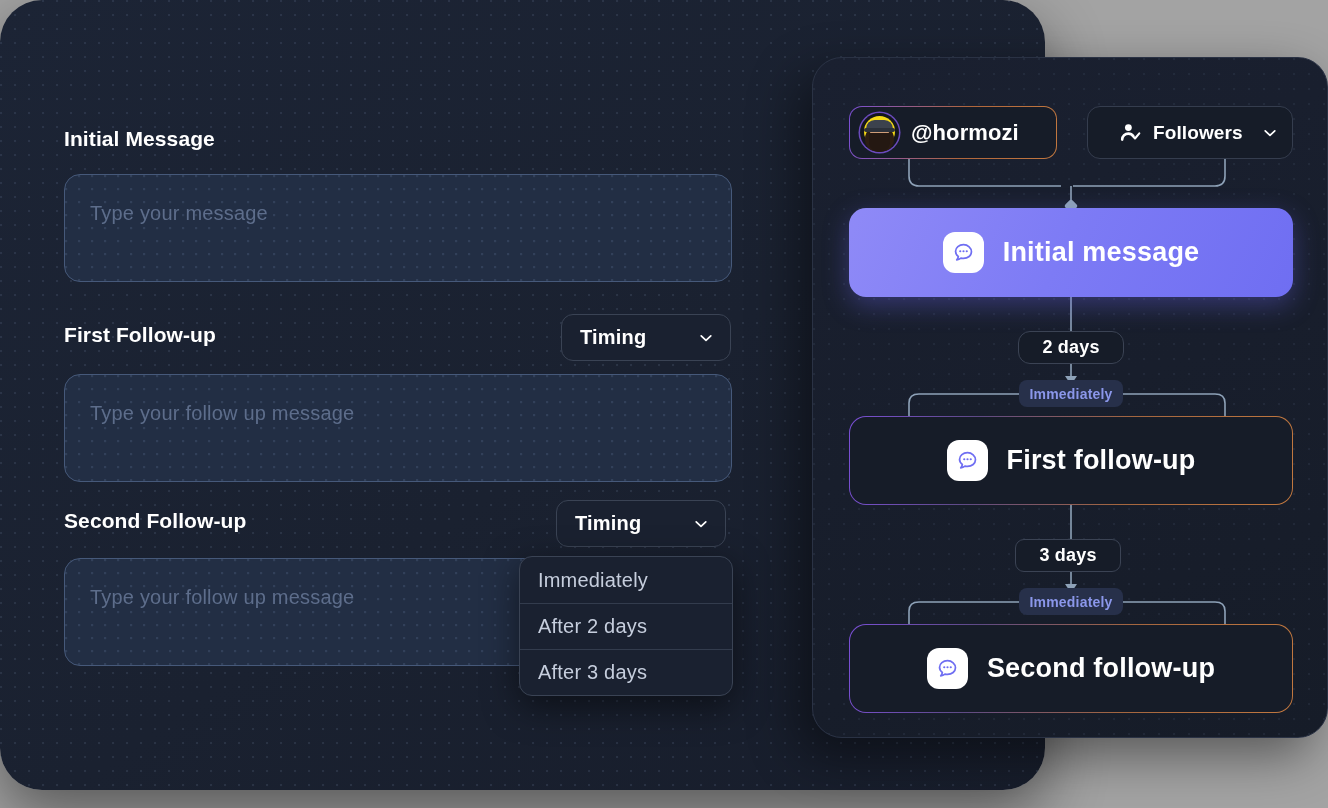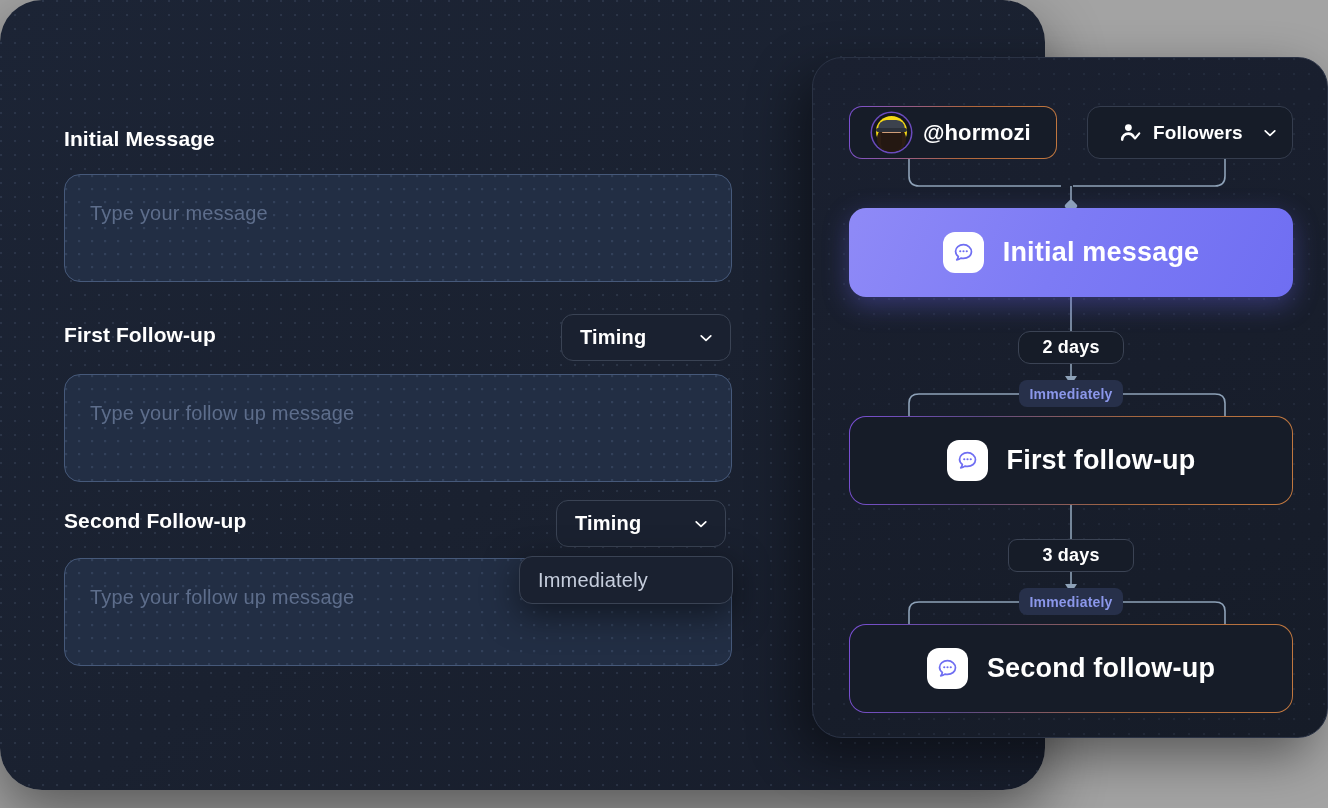--- a/index.html
+++ b/index.html
@@ -136,21 +136,21 @@
     position: absolute;
     left: 36px;
     top: 48px;
     width: 208px;
     height: 53px;
     border-radius: 13px;
     background: #161c28;
     box-sizing: border-box;
     display: flex;
     align-items: center;
-    padding-left: 22px;
+    padding-left: 10px;
     border: 1px solid transparent;
     background-image:
       linear-gradient(#161c28, #161c28),
       linear-gradient(100deg, #7a4fd6 0%, #b0663c 55%, #c2783f 100%);
     background-origin: border-box;
     background-clip: padding-box, border-box;
   }
   #avatar {
     width: 39px; height: 39px;
     border-radius: 50%;
@@ -328,20 +328,22 @@
           </svg>
       </span>
     </div>
     <div class="textarea-box" style="left:64px; top:558px; width:668px; height:108px;">
       <span class="ph">Type your follow up message</span>
     </div>
   </div>
 
   <div id="timing-menu">
     <div class="menu-item">Immediately</div>
+    <div class="menu-item">After 2 days</div>
+    <div class="menu-item">After 3 days</div>
   </div>
 
   <div id="right-panel">
 
     <div id="account-chip">
       <span id="avatar">
         <span class="av-disc"></span>
         <span class="av-hair"></span>
         <span class="av-face"></span>
         <span class="av-beard"></span>
@@ -416,21 +418,21 @@
           <svg viewBox="0 0 24 24" width="23" height="23">
             <path d="M12 3.8c-4.6 0-8.3 3.1-8.3 7 0 2.1 1.1 4 2.9 5.3-.1 1.3-.7 2.6-1.6 3.5 1.6-.2 3.1-.8 4.3-1.7 .9.2 1.8.3 2.7.3 4.6 0 8.3-3.1 8.3-7s-3.7-7.4-8.3-7.4z" fill="none" stroke="#6f6ef2" stroke-width="1.8" stroke-linejoin="round"></path>
             <circle cx="8.6" cy="10.7" r="1.15" fill="#6f6ef2"></circle>
             <circle cx="12" cy="10.7" r="1.15" fill="#6f6ef2"></circle>
             <circle cx="15.4" cy="10.7" r="1.15" fill="#6f6ef2"></circle>
           </svg>
         </span>
         <span class="nlabel">First follow-up</span>
       </div>
 
-      <div class="days-pill" style="left:195px; top:481px; width:126px;">3 days</div>
+      <div class="days-pill" style="left:202px; top:481px; width:106px;">3 days</div>
       <div class="imm-pill" style="left:206px; top:530px; width:104px;">Immediately</div>
 
       <div class="node node-outline" id="node-second">
         <span class="nicon">
           <svg viewBox="0 0 24 24" width="23" height="23">
             <path d="M12 3.8c-4.6 0-8.3 3.1-8.3 7 0 2.1 1.1 4 2.9 5.3-.1 1.3-.7 2.6-1.6 3.5 1.6-.2 3.1-.8 4.3-1.7 .9.2 1.8.3 2.7.3 4.6 0 8.3-3.1 8.3-7s-3.7-7.4-8.3-7.4z" fill="none" stroke="#6f6ef2" stroke-width="1.8" stroke-linejoin="round"></path>
             <circle cx="8.6" cy="10.7" r="1.15" fill="#6f6ef2"></circle>
             <circle cx="12" cy="10.7" r="1.15" fill="#6f6ef2"></circle>
             <circle cx="15.4" cy="10.7" r="1.15" fill="#6f6ef2"></circle>
           </svg>

